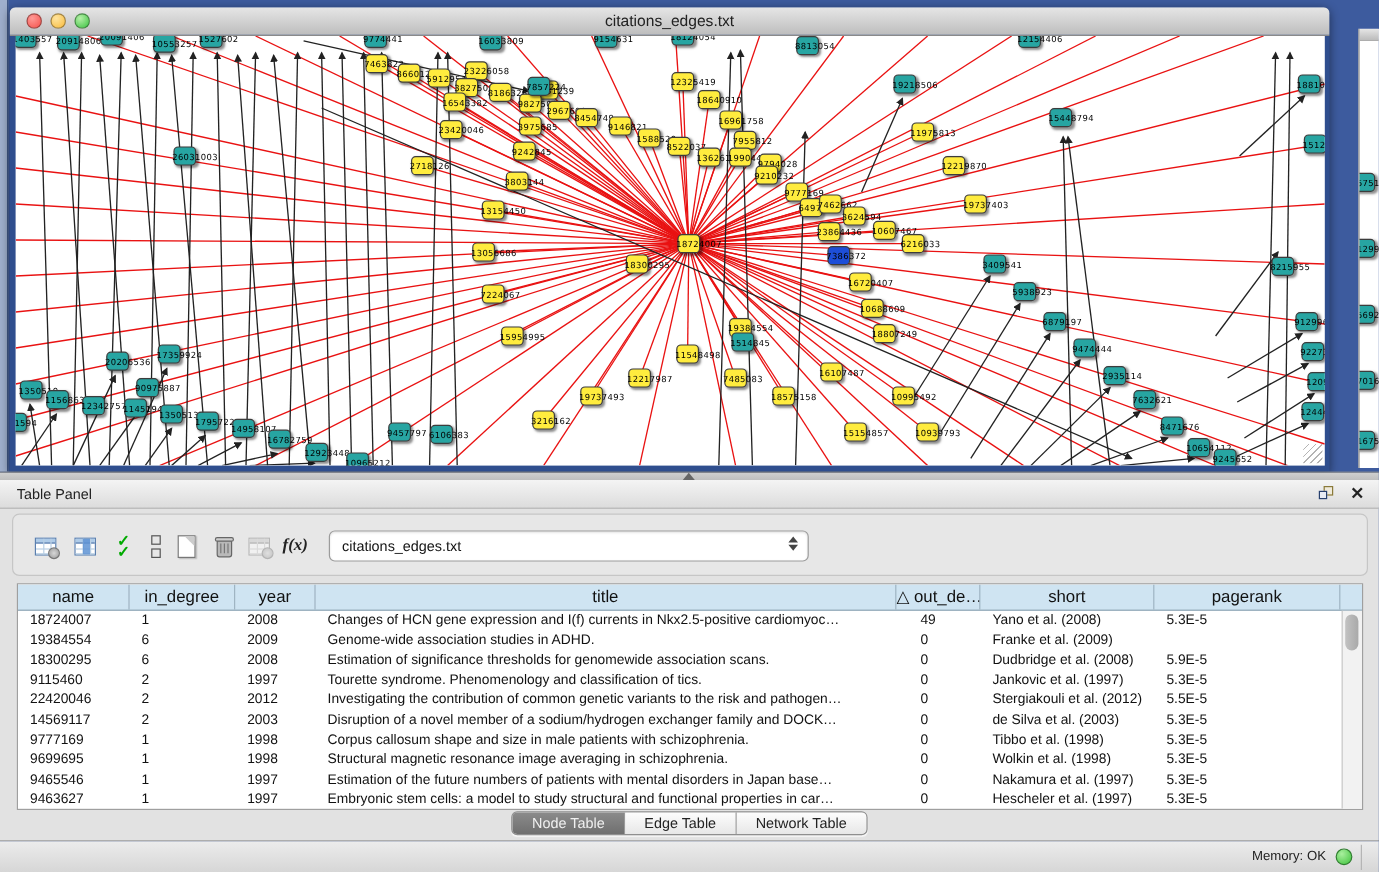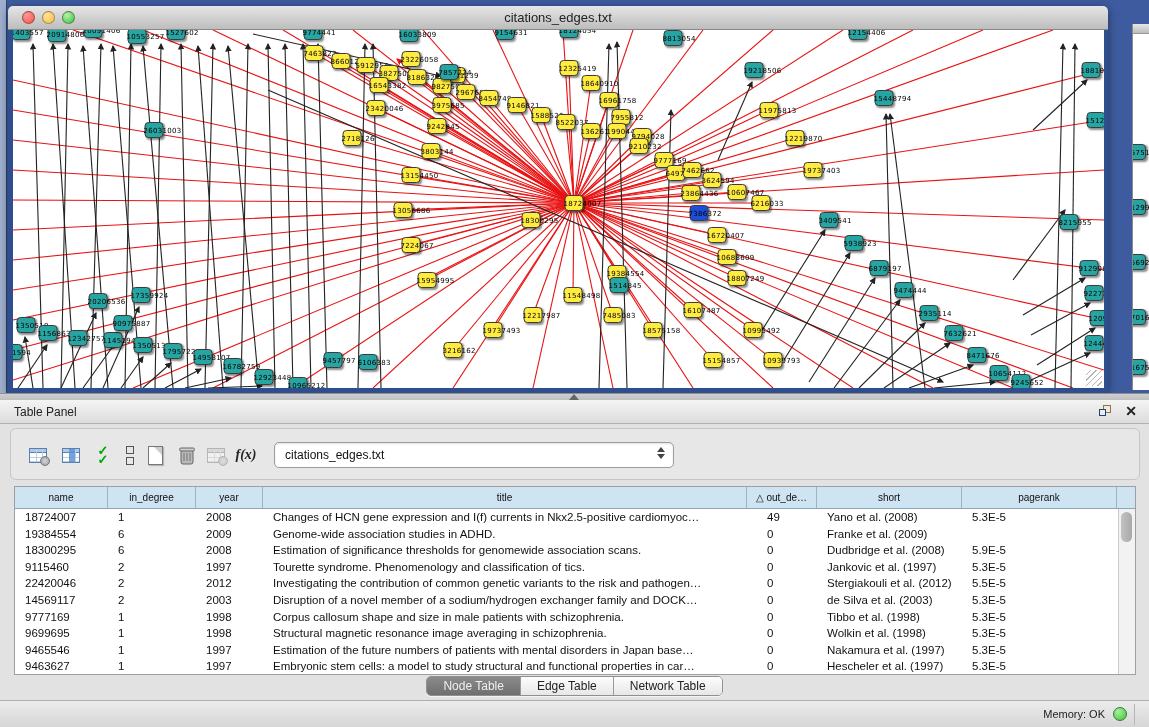--- a/index.html
+++ b/index.html
@@ -60,21 +60,21 @@
     border:1px solid #9c9c9c; border-radius:5px; font-size:12px; color:#111;
     line-height:24px; padding-left:10px; box-shadow:inset 0 1px 2px rgba(0,0,0,.12); }
   .combo .arrows { position:absolute; right:8px; top:4px; display:flex; flex-direction:column; gap:2px; }
   .combo .arrows i { width:0; height:0; border-left:4px solid transparent; border-right:4px solid transparent; display:block; }
   .combo .arrows .up { border-bottom:5px solid #444; }
   .combo .arrows .dn { border-top:5px solid #444; }
 
   .table-wrap { position:absolute; left:14px; top:86px; width:1122px; height:189px;
     background:#fff; border:1px solid #9f9f9f; overflow:hidden; }
   .thead { display:flex; height:22px; background:#cfe4f2; border-bottom:1px solid #8fa6b5; }
-  .th { font-size:10px; color:#111; text-align:center; line-height:21px;
+  .th { font-size:14px; color:#111; text-align:center; line-height:21px;
     border-right:1px solid #9fb4c2; overflow:hidden; white-space:nowrap; }
   .trow { display:flex; height:16.6px; font-size:11.5px; color:#111; }
   .td { line-height:16.6px; padding-left:10px; overflow:hidden; white-space:nowrap; }
   .vsb { position:absolute; right:0; top:22px; bottom:0; width:17px; background:#f2f2f2; border-left:1px solid #c9c9c9; }
   .vsb .thumb { position:absolute; left:2px; top:3px; width:11px; height:30px; background:linear-gradient(90deg,#c2c2c2,#a9a9a9); border-radius:6px; }
 
   .tabbar { position:absolute; left:0; top:276px; width:100%; height:24px; display:flex; justify-content:center; }
   .seg { display:flex; height:20px; border:1px solid #8f8f8f; border-radius:5px; overflow:hidden;
     box-shadow:0 1px 1px rgba(255,255,255,.7); }
   .seg .tab { font-size:12px; padding:0 16px; line-height:19px; color:#222;
@@ -298,21 +298,21 @@
         </div>
         <div class="gnode" style="left: 301px; top: 23px; background: rgb(255, 236, 62);">
           <span class="nlbl">7463822</span>
         </div>
         <div class="gnode" style="left: 328px; top: 31px; background: rgb(255, 236, 62);">
           <span class="nlbl">8660128</span>
         </div>
         <div class="gnode" style="left: 353px; top: 35px; background: rgb(255, 236, 62);">
           <span class="nlbl">5912954</span>
         </div>
-        <div class="gnode" style="left: 384px; top: 29px; background: rgb(255, 236, 62); margin-left: 14px;">
+        <div class="gnode" style="left: 384px; top: 29px; background: rgb(255, 236, 62);">
           <span class="nlbl">23226058</span>
         </div>
         <div class="gnode" style="left: 376px; top: 43px; background: rgb(255, 236, 62);">
           <span class="nlbl">3827508</span>
         </div>
         <div class="gnode" style="left: 404px; top: 47px; background: rgb(255, 236, 62);">
           <span class="nlbl">8186328</span>
         </div>
         <div class="gnode" style="left: 443px; top: 45px; background: rgb(255, 236, 62);">
           <span class="nlbl">5461239</span>

